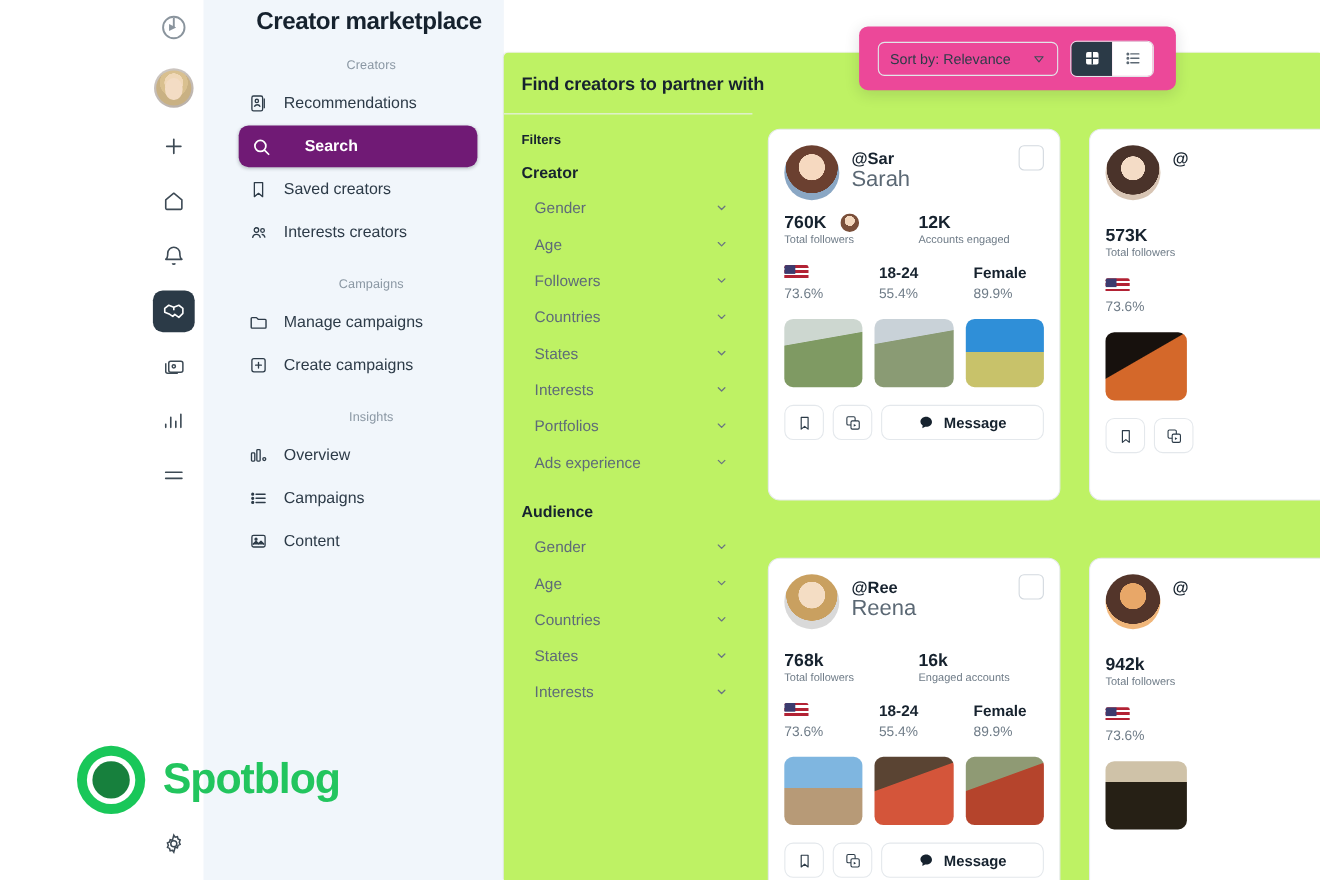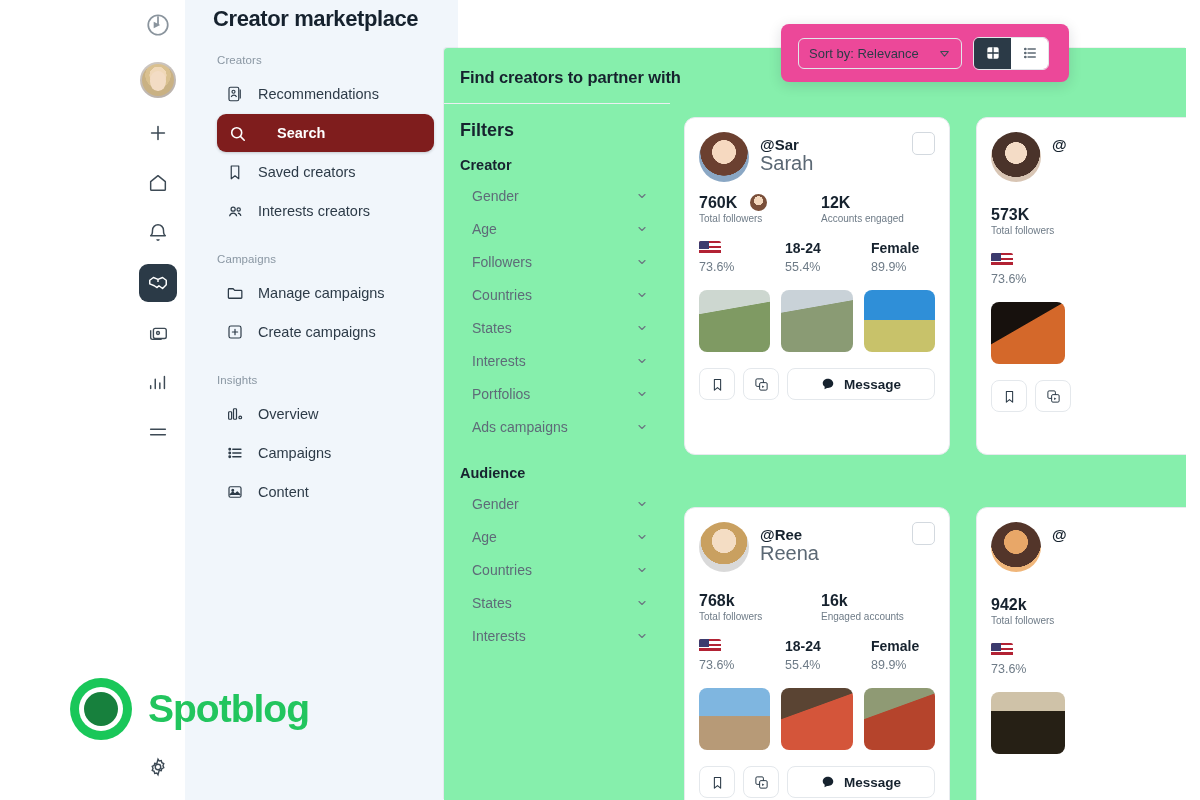--- a/index.html
+++ b/index.html
@@ -42,61 +42,62 @@
     background:#f3dcc4;
   }
   .rail-spacer { flex: 1; }
   .rail-btn.gear { margin-bottom: 14px; }
 
   
   .nav {
     position: absolute; left: 185px; top: 0;
     width: 273px; height: 800px;
     background: #f1f6fb;
+    text-align: center;
   }
   .nav-title {
     font-size: 22px; font-weight: 700; letter-spacing: -0.4px;
     color: #16222e; padding: 6px 0 0 28px;
   }
   .nav-section {
     font-size: 11.5px; color: #8a97a3; padding: 22px 0 8px 32px; letter-spacing: .1px;
   }
   .nav-item {
     display: flex; align-items: center; gap: 13px;
     height: 38px; margin: 1px 24px 1px 32px;
     border-radius: 9px; padding-left: 8px;
     font-size: 14.5px; color: #2d3b48;
   }
   .nav-item.active {
-    background: #7f1d1d; color: #ffffff; font-weight: 700;
+    background: #701a75; color: #ffffff; font-weight: 700;
     margin-left: 32px; margin-right: 24px;
     box-shadow: 0 1px 3px rgba(20,30,40,.22);
     gap: 32px;
   }
   .nav-item .ico { width: 20px; height: 20px; flex: 0 0 20px; display:flex; align-items:center; justify-content:center;}
   .nav-item.active .ico { transform: translateX(2px); }
 
   
   .panel {
-    position: absolute; left: 444px; top: 48px;
+    position: absolute; left: 458px; top: 48px;
     width: 742px; height: 752px;
-    background: #86efac;
+    background: #bef264;
     border-top-left-radius: 4px;
     box-shadow: -1px -1px 0 rgba(0,0,0,.05);
     overflow: hidden;
   }
   .panel-title {
     font-size: 16.5px; font-weight: 700; color: #16222e;
     padding: 20px 0 0 16px; letter-spacing: -0.1px;
   }
   .panel-body { display: flex; padding-top: 16px; }
 
   
   .filters { width: 226px; flex: 0 0 226px; padding-left: 16px; border-top: 1px solid #eceff2; padding-top: 16px;}
-  .filters h3 { font-size: 18px; font-weight: 700; color:#17232f; margin-bottom: 16px; }
+  .filters h3 { font-size: 12px; font-weight: 700; color:#17232f; margin-bottom: 16px; }
   .filters h4 { font-size: 14.5px; font-weight: 700; color:#17232f; margin: 4px 0 6px 0; }
   .frow {
     display:flex; align-items:center; justify-content:space-between;
     height: 33px; padding: 0 22px 0 12px;
     font-size: 14px; color: #5e6b78;
   }
   .chev { width: 12px; height: 12px; color:#6a7681; }
   .filters .gap { height: 18px; }
 
   
@@ -425,21 +426,21 @@
         </div>
         <div class="frow">
           <span>Portfolios</span>
           <span class="chev">
               <svg width="12" height="12" viewBox="0 0 24 24" fill="none" stroke="#6a7681" stroke-width="2.3" stroke-linecap="round" stroke-linejoin="round">
                 <path d="M6 9l6 6 6-6"></path>
               </svg>
             </span>
         </div>
         <div class="frow">
-          <span>Ads campaigns</span>
+          <span>Ads experience</span>
           <span class="chev">
               <svg width="12" height="12" viewBox="0 0 24 24" fill="none" stroke="#6a7681" stroke-width="2.3" stroke-linecap="round" stroke-linejoin="round">
                 <path d="M6 9l6 6 6-6"></path>
               </svg>
             </span>
         </div>
 
         <div class="gap"></div>
 
         <h4>Audience</h4>

